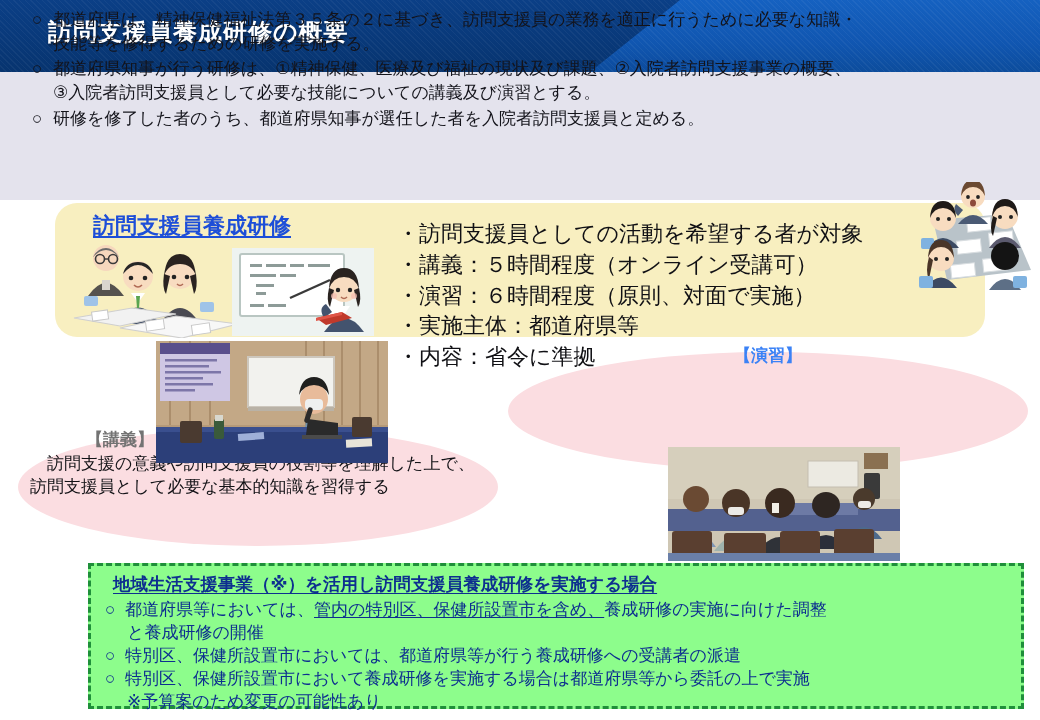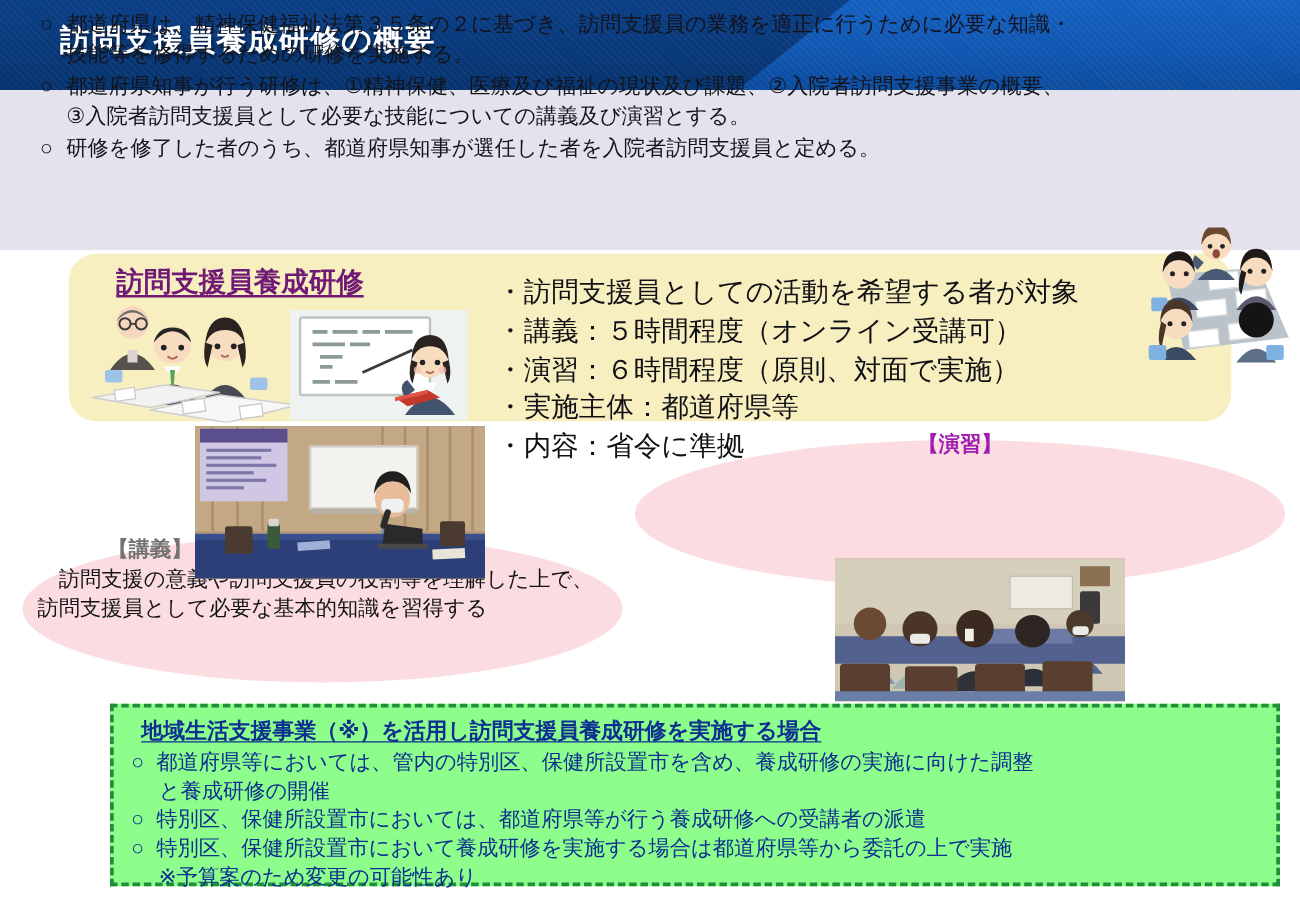--- a/index.html
+++ b/index.html
@@ -55,21 +55,21 @@
   .band-text{flex:1;}
   .band-sub{display:block;padding-left:0;}
 
   
   .yellow-box{
     position:absolute;left:55px;top:203px;width:930px;height:134px;
     background:#f8efc0;border-radius:22px;
   }
   .yellow-title{
     position:absolute;left:38px;top:8px;
-    font-size:22px;font-weight:bold;color:#701a75;
+    font-size:22px;font-weight:bold;color:#1d4ed8;
     text-decoration:underline;text-underline-offset:3px;
     white-space:nowrap;
   }
   .yellow-bullets{
     position:absolute;left:342px;top:16px;width:430px;
     font-size:22px;color:#101014;line-height:1.40;
   }
   .yellow-bullets div{white-space:nowrap;}
 
   
@@ -78,21 +78,21 @@
   .clip-board{position:absolute;left:232px;top:248px;width:142px;height:88px;}
   
   .clip-group{position:absolute;left:905px;top:182px;width:135px;height:125px;}
 
   
   .ellipse{position:absolute;border-radius:50%;background:#fbdde1;}
   .ell-enshu{left:508px;top:352px;width:520px;height:118px;}
   .ell-kogi{left:18px;top:428px;width:480px;height:118px;}
   .enshu-head{
     position:absolute;left:508px;top:344px;width:520px;text-align:center;
-    font-size:17px;font-weight:bold;color:#a21caf;
+    font-size:17px;font-weight:bold;color:#3b82f6;
   }
   .enshu-body{
     position:absolute;left:524px;top:368px;width:490px;
     font-size:17px;color:#121216;line-height:1.37;text-align:center;
   }
   .kogi-head{
     position:absolute;left:86px;top:428px;
     font-size:17px;font-weight:bold;color:#737373;
   }
   .kogi-body{
@@ -116,21 +116,21 @@
     text-decoration:underline;text-underline-offset:3px;white-space:nowrap;
   }
   .green-list{
     position:absolute;left:14px;top:32px;width:790px;
     font-size:17px;color:#0d2f8f;line-height:1.36;
   }
   .g-item{display:flex;}
   .g-mark{width:20px;flex:0 0 20px;}
   .g-text{flex:1;}
   .g-sub{padding-left:22px;}
-  .u{text-underline-offset:2px;}
+  .u{text-decoration:underline;text-underline-offset:2px;}
 </style>
 </head>
 <body>
 
 <div class="slide">
 
   <div class="header">
     <div class="stripes"></div>
     <div class="accent">
       <div class="accent2"></div>

